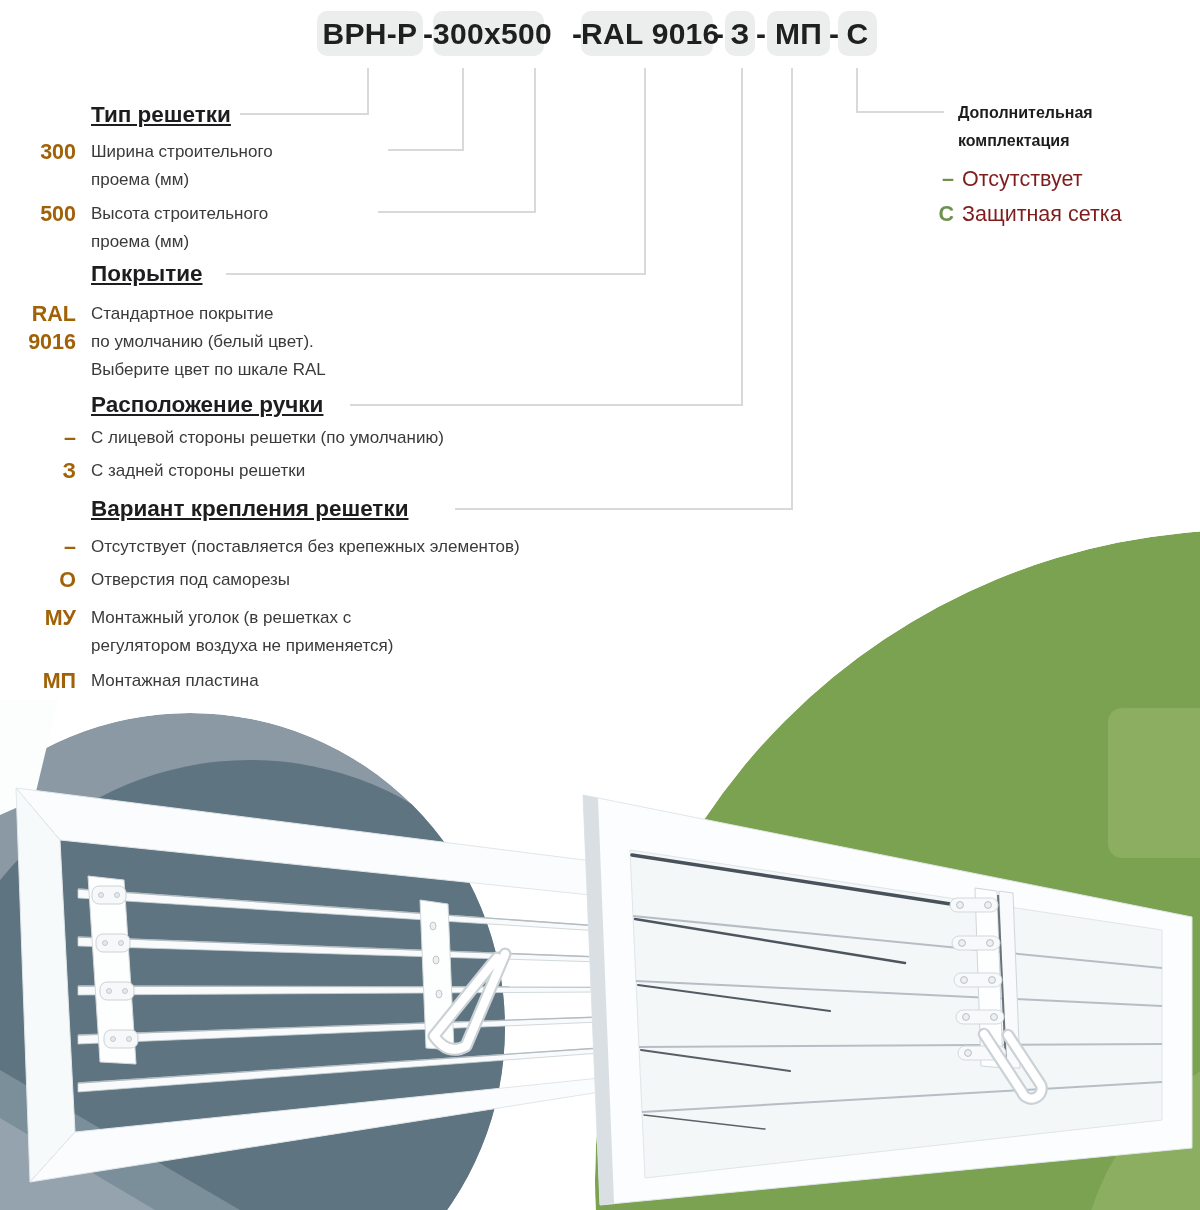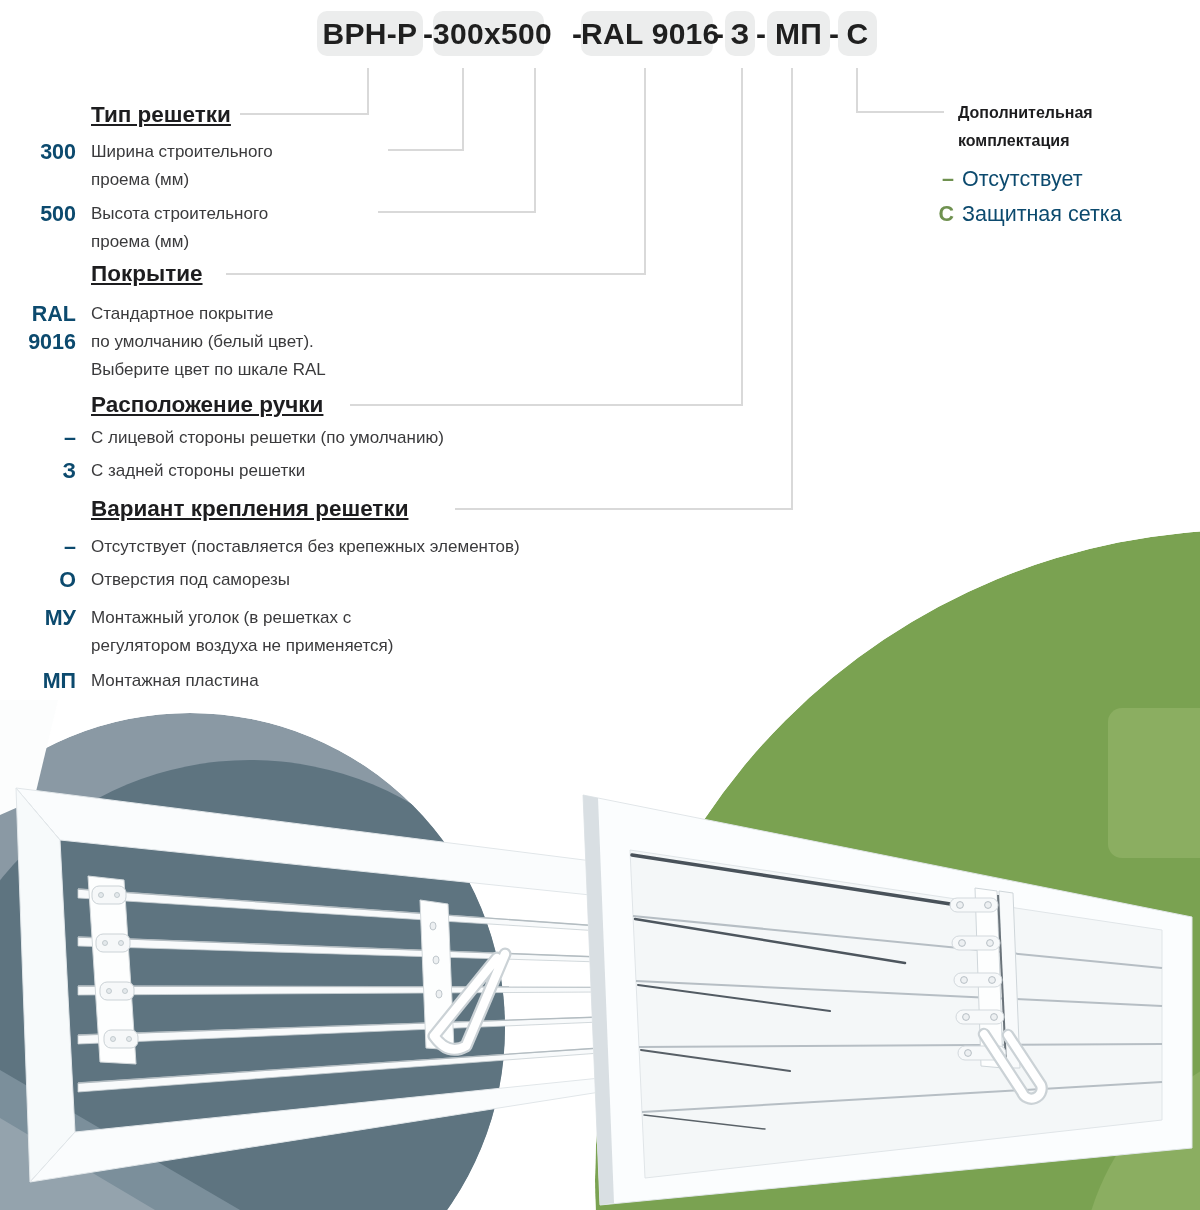--- a/index.html
+++ b/index.html
@@ -18,34 +18,34 @@
   .badge{position:absolute;top:3px;height:45px;line-height:45px;background:#ECEDED;
          border-radius:10px;text-align:center;font-size:30px;font-weight:600;
          color:#1f1f1f;letter-spacing:.3px;white-space:nowrap;}
   .dash-sep{position:absolute;top:3px;height:45px;line-height:45px;font-size:30px;
             font-weight:600;color:#1f1f1f;transform:translateX(-50%);}
 
   
   .legend{position:absolute;left:0;top:0;width:820px;z-index:2;}
   .lrow{position:absolute;left:0;display:grid;grid-template-columns:76px auto;
         column-gap:15px;width:780px;}
-  .lcode{font-size:21.5px;line-height:28px;font-weight:700;color:#0c4a6e;
+  .lcode{font-size:21.5px;line-height:28px;font-weight:700;color:#a16207;
          text-align:right;white-space:normal;padding-left:20px;}
   .ltext{font-size:17px;line-height:28px;font-weight:400;color:#3a3a3c;
          white-space:pre-line;grid-column:2;}
   .lrow.header .ltext{font-weight:700;color:#1d1d1f;font-size:22.5px;text-decoration:underline;}
 
   
   .extras{position:absolute;left:0;top:0;z-index:2;}
   .xheader{position:absolute;left:958px;top:99px;font-size:16px;line-height:28px;
            font-weight:700;color:#1d1d1f;white-space:pre-line;}
   .xrow{position:absolute;left:928px;display:grid;grid-template-columns:26px auto;
         column-gap:8px;width:260px;}
   .xcode{font-size:21.5px;line-height:28px;font-weight:700;color:#6F9150;text-align:right;}
-  .xtext{font-size:21.5px;line-height:28px;font-weight:400;color:#0c4a6e;}
+  .xtext{font-size:21.5px;line-height:28px;font-weight:400;color:#7f1d1d;}
 </style>
 </head>
 <body>
 
 <div class="page">
 
   <svg id="illustration" width="1200" height="1210" viewBox="0 0 1200 1210">
     <defs>
       <clipPath id="cDark">
           <circle cx="190" cy="1028" r="315"></circle>

